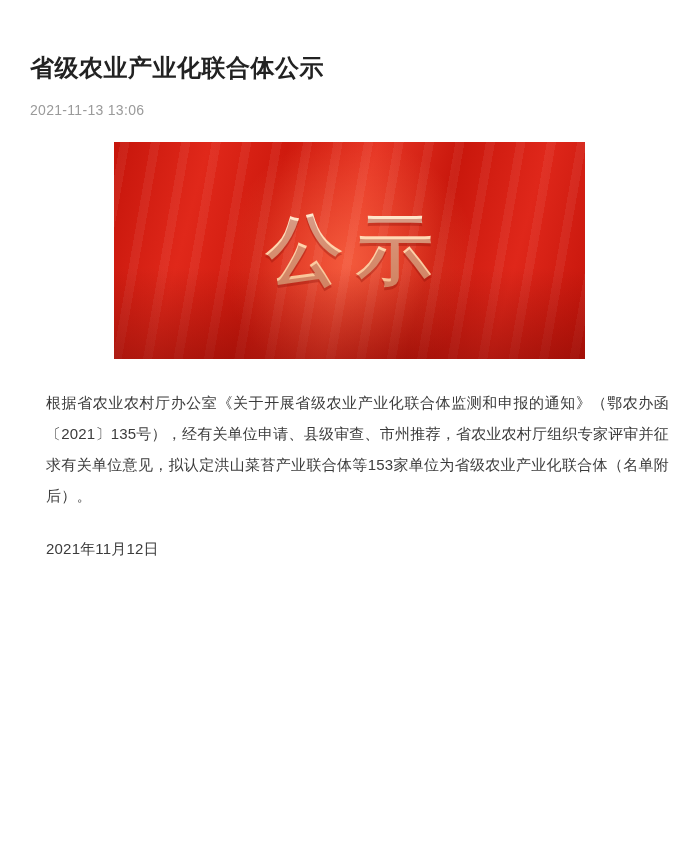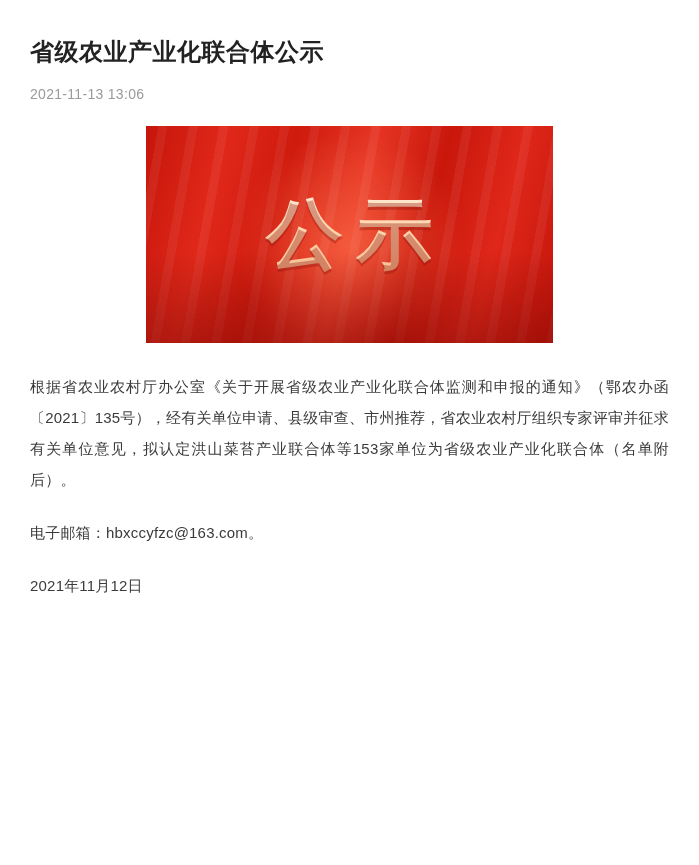--- a/index.html
+++ b/index.html
@@ -20,36 +20,36 @@
     box-sizing: border-box;
     padding: 0 30px;
     background: #ffffff;
   }
   .article-title {
     font-size: 24px;
     font-weight: bold;
     color: #222222;
     letter-spacing: 0.5px;
     margin: 0;
-    padding-top: 36px;
+    padding-top: 52px;
     line-height: 1.3;
   }
   .article-date {
     font-size: 14px;
     color: #9a9a9a;
     margin-top: 19px;
     letter-spacing: 0.3px;
   }
   .banner-wrap {
     margin-top: 24px;
     display: flex;
     justify-content: center;
   }
   .banner {
-    width: 407px;
+    width: 471px;
     height: 217px;
     position: relative;
     overflow: hidden;
     background: #d21e13;
     background-image:
       radial-gradient(circle at 50% 55%, rgba(255,120,80,0.55) 0%, rgba(220,30,18,0.0) 48%),
       linear-gradient(105deg, #c6150b 0%, #e0281a 18%, #cf1a0e 33%, #e63524 50%, #c9170c 66%, #df271a 82%, #c4140a 100%);
   }
   .banner::before {
     content: "";
@@ -96,21 +96,21 @@
     text-shadow: 0 3px 0 rgba(140,18,8,0.35);
     z-index: 2;
   }
   .body-text {
     margin-top: 28px;
   }
   .body-text p {
     font-size: 15px;
     line-height: 31px;
     color: #3b3b3b;
-    margin: 0 0 22px 0;
+    margin: 0 0 22px 16px;
     text-align: justify;
     letter-spacing: 0.2px;
   }
   .body-text p.indent {
     text-indent: 0;
   }
   .body-text p:last-child {
     margin-bottom: 30px;
   }
 </style>
@@ -124,17 +124,16 @@
   <div class="article-date">2021-11-13 13:06</div>
 
   <div class="banner-wrap">
     <div class="banner">
       <div class="banner-text">公示</div>
     </div>
   </div>
 
   <div class="body-text">
     <p class="indent">根据省农业农村厅办公室《关于开展省级农业产业化联合体监测和申报的通知》（鄂农办函〔2021〕135号），经有关单位申请、县级审查、市州推荐，省农业农村厅组织专家评审并征求有关单位意见，拟认定洪山菜苔产业联合体等153家单位为省级农业产业化联合体（名单附后）。</p>
-    <p>电子邮箱：hbxccyfzc@163.com。</p>
     <p>2021年11月12日</p>
   </div>
 
 </div>
 
 </body></html>

